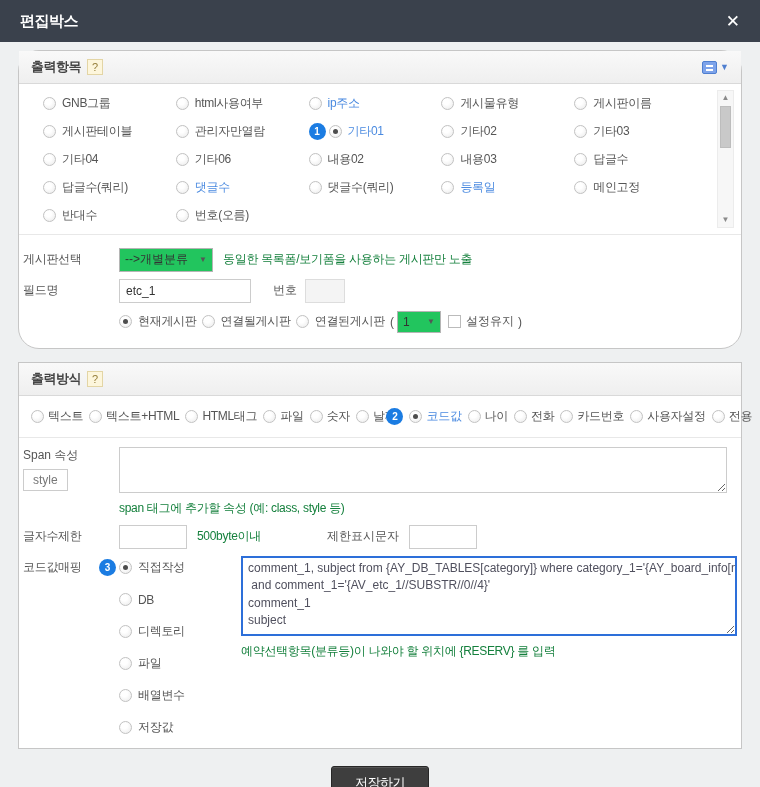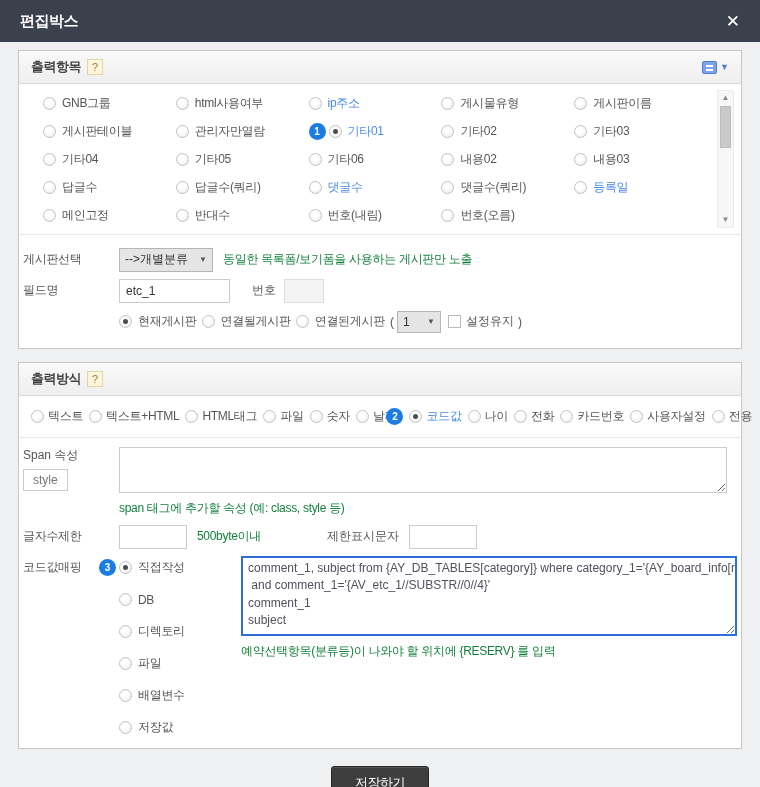--- a/index.html
+++ b/index.html
@@ -8,21 +8,21 @@
     height:787px; background:#eef0f1;
     font-family:"Liberation Sans","DejaVu Sans",sans-serif;
     font-size:12px; color:#555; overflow:hidden;
   }
   
   .titlebar { height:42px; background:var(--header-dark,#3a414c); display:flex; align-items:center; padding:0 20px; }
   .titlebar .ttl { color:#fff; font-size:15px; font-weight:bold; letter-spacing:-0.5px; }
   .titlebar .close { margin-left:auto; color:#fff; font-size:17px; cursor:pointer; line-height:1; }
   
   .section { margin:0 18px; background:#fff; border:1px solid #c6c6c6; }
-  .section.first { margin-top:8px; }
+  .section.first { margin-top:8px;border-radius:21px; }
   .section.second { margin-top:13px; }
   .sec-header { height:33px; background:linear-gradient(#f9f9f9,#efefef); border-bottom:1px solid #d9d9d9; display:flex; align-items:center; padding:0 12px; }
   .sec-title { font-size:13px; font-weight:bold; color:#444; letter-spacing:-0.5px; }
   .help-badge { margin-left:6px; font-size:11px; color:#97803d; background:#fdf6dc; border:1px solid #e3d5a5; padding:0 4px; height:16px; line-height:15px; cursor:pointer; }
   .list-icon { margin-left:auto; display:flex; align-items:center; gap:3px; cursor:pointer; }
   .list-box { width:15px; height:13px; background:#7da3ea; border:1px solid #4f7fd0; border-radius:2px; position:relative; }
   .list-box::before { content:''; position:absolute; left:3px; right:3px; top:3px; height:2px; background:#fff; box-shadow:0 4px 0 #fff; }
   .list-caret { color:#4f7fd0; font-size:9px; line-height:1; }
   
   .items-area { position:relative; padding:10px 34px 9px 24px; border-bottom:1px solid #e8e8e8; }
@@ -40,24 +40,24 @@
   .vscroll .arr { position:absolute; left:0; right:0; height:14px; color:#8a8a8a; font-size:8px; text-align:center; line-height:14px; cursor:pointer; }
   .vscroll .arr.up { top:0; }
   .vscroll .arr.down { bottom:0; }
   .vscroll .thumb { position:absolute; top:15px; left:2px; right:2px; height:42px; background:#c9c9c9; border:1px solid #bdbdbd; cursor:grab; }
   
   .form-rows { padding:9px 4px 11px; }
   .form-row { display:flex; align-items:center; min-height:31px; }
   .form-row.top { align-items:flex-start; }
   .form-label { width:96px; flex-shrink:0; color:#555; letter-spacing:-0.3px; }
   .hint { color:#15803d; margin-left:10px; letter-spacing:-0.3px; }
-  .fake-select { display:inline-flex; align-items:center; justify-content:space-between; border:1px solid #b5b5b5; background:#e5e5e5; height:24px; padding:0 5px; min-width:94px; cursor:pointer; color:#333; }
+  .fake-select { display:inline-flex; align-items:center; justify-content:space-between; border:1px solid #b5b5b5; background:#22c55e; height:24px; padding:0 5px; min-width:94px; cursor:pointer; color:#333; }
   .fake-select .car { font-size:8px; color:#555; margin-left:6px; }
   .fake-select.small { min-width:44px; height:22px; }
-  input.text { border:1px solid #ccc; height:24px; padding:0 6px; font-size:12px; color:#333; width:111px; font-family:inherit; }
+  input.text { border:1px solid #ccc; height:24px; padding:0 6px; font-size:12px; color:#333; width:132px; font-family:inherit; }
   input.text.small { width:40px; background:#f4f4f4; border-color:#ddd; }
   input.text.limit { width:68px; }
   .inline-radios { display:flex; align-items:center; gap:5px; margin-left:96px; flex-wrap:nowrap; }
   .checkbox { width:13px; height:13px; border:1px solid #bbb; background:#fff; display:inline-block; flex-shrink:0; cursor:pointer; }
   
   .format-row { display:flex; align-items:center; gap:6px; padding:11px 12px; border-bottom:1px solid #e8e8e8; white-space:nowrap; }
   .format-row .radio-item { gap:4px; }
   
   .label-col { width:96px; flex-shrink:0; }
   .style-btn { margin-top:5px; display:inline-block; border:1px solid #ccc; background:#fff; color:#777; font-size:12px; padding:3px 9px; cursor:pointer; font-family:inherit; }
@@ -132,24 +132,20 @@
         <span class="radio-item">
           <span class="radio"></span>
           <span class="lbl">기타03</span>
         </span>
         <span class="radio-item">
           <span class="radio"></span>
           <span class="lbl">기타04</span>
         </span>
         <span class="radio-item">
           <span class="radio"></span>
-          <span class="lbl">기타05</span>
-        </span>
-        <span class="radio-item">
-          <span class="radio"></span>
           <span class="lbl">기타06</span>
         </span>
         <span class="radio-item">
           <span class="radio"></span>
           <span class="lbl">내용02</span>
         </span>
         <span class="radio-item">
           <span class="radio"></span>
           <span class="lbl">내용03</span>
         </span>
@@ -173,24 +169,20 @@
           <span class="radio"></span>
           <span class="lbl">등록일</span>
         </span>
         <span class="radio-item">
           <span class="radio"></span>
           <span class="lbl">메인고정</span>
         </span>
         <span class="radio-item">
           <span class="radio"></span>
           <span class="lbl">반대수</span>
-        </span>
-        <span class="radio-item">
-          <span class="radio"></span>
-          <span class="lbl">번호(내림)</span>
         </span>
         <span class="radio-item">
           <span class="radio"></span>
           <span class="lbl">번호(오름)</span>
         </span>
       </div>
     <div class="vscroll">
       <span class="arr up">▲</span>
       <span class="thumb"></span>
       <span class="arr down">▼</span>

